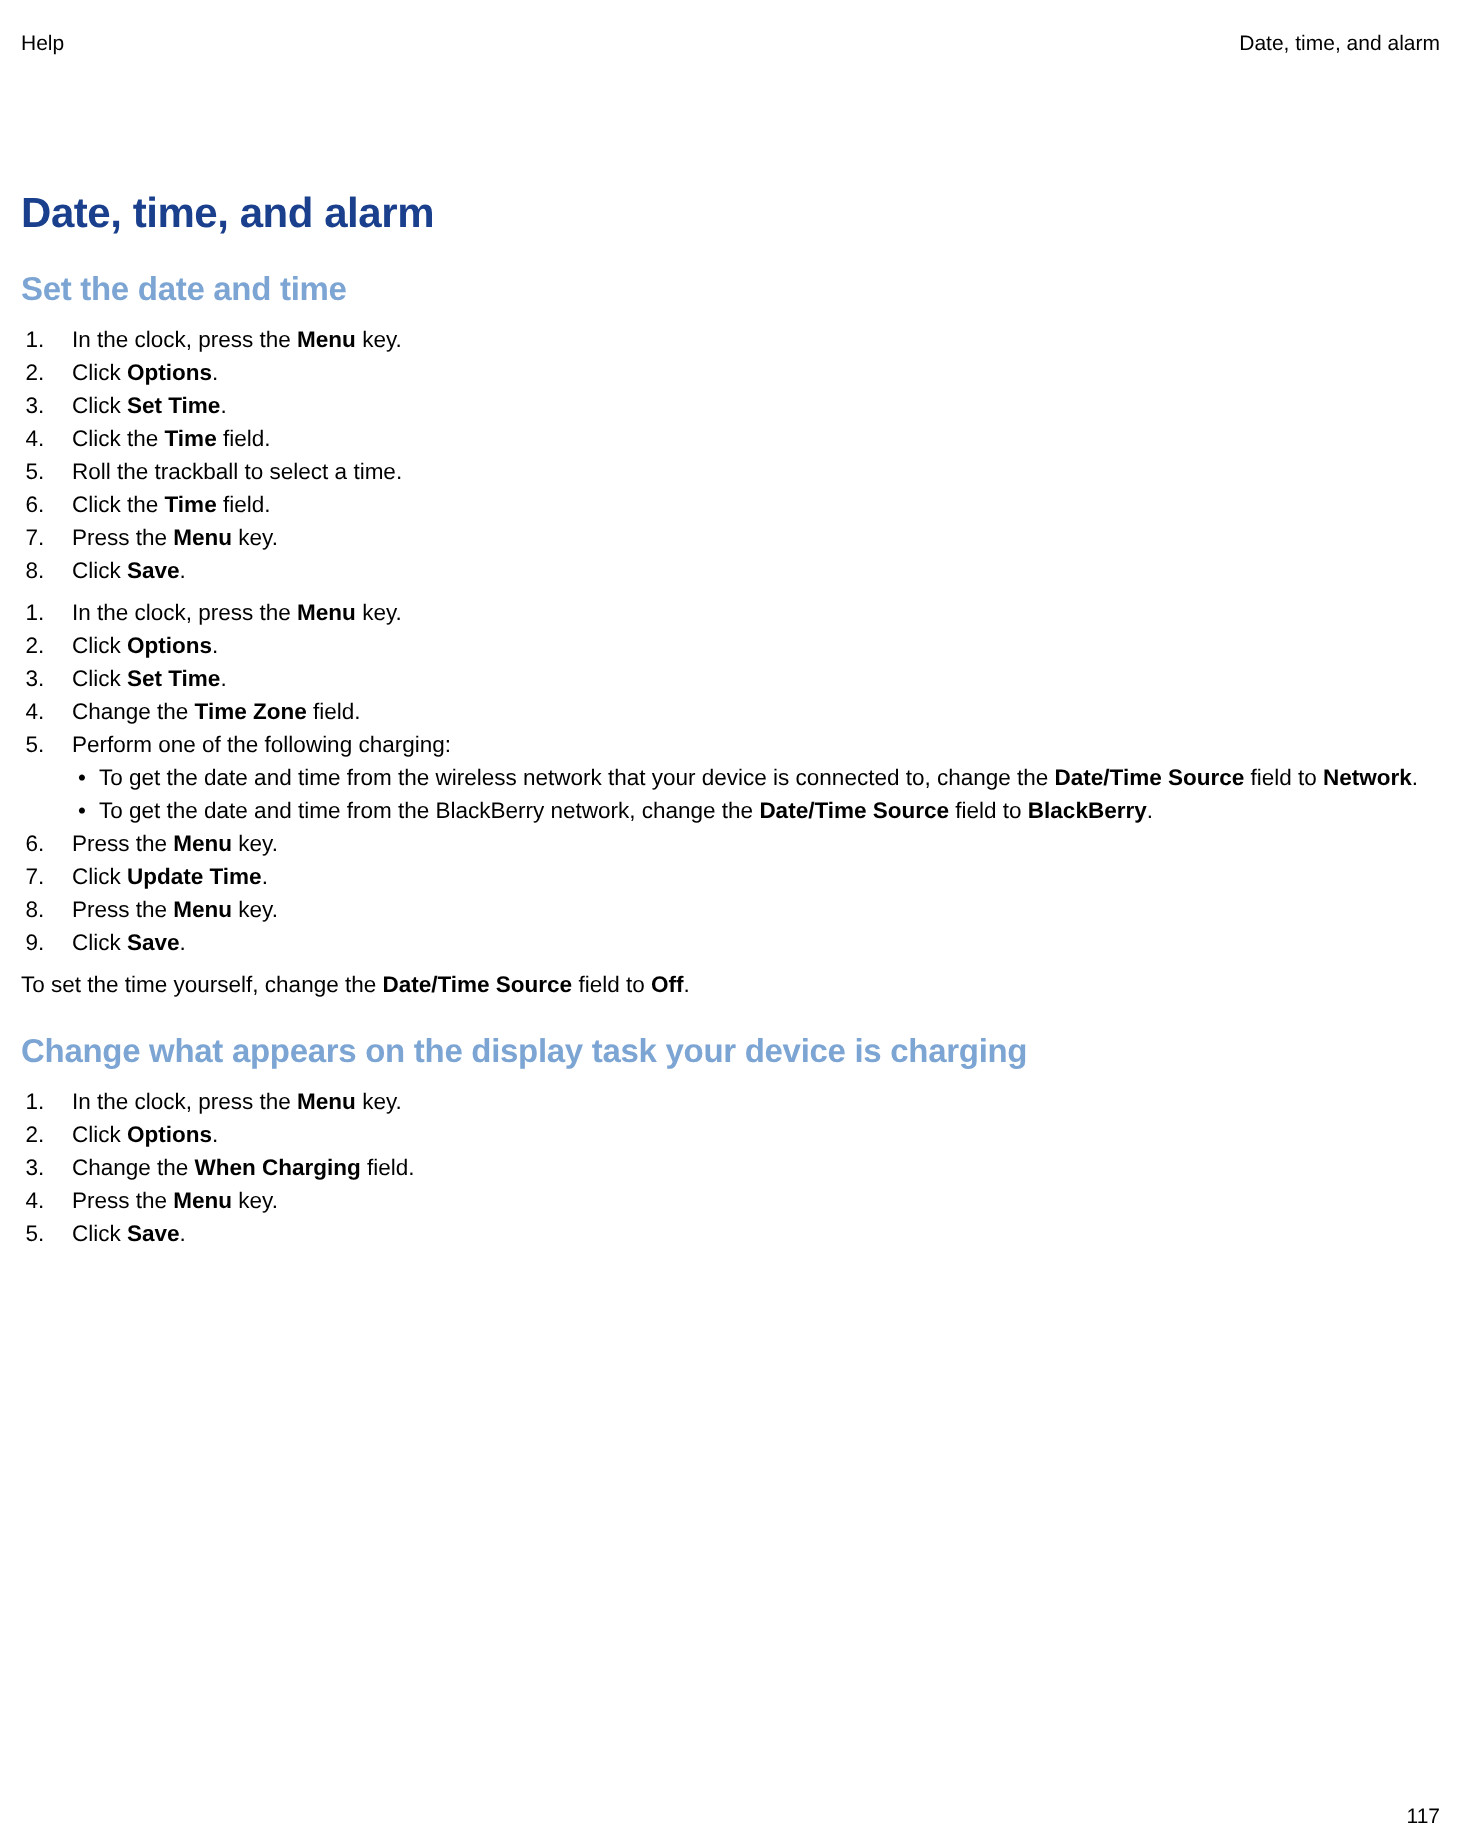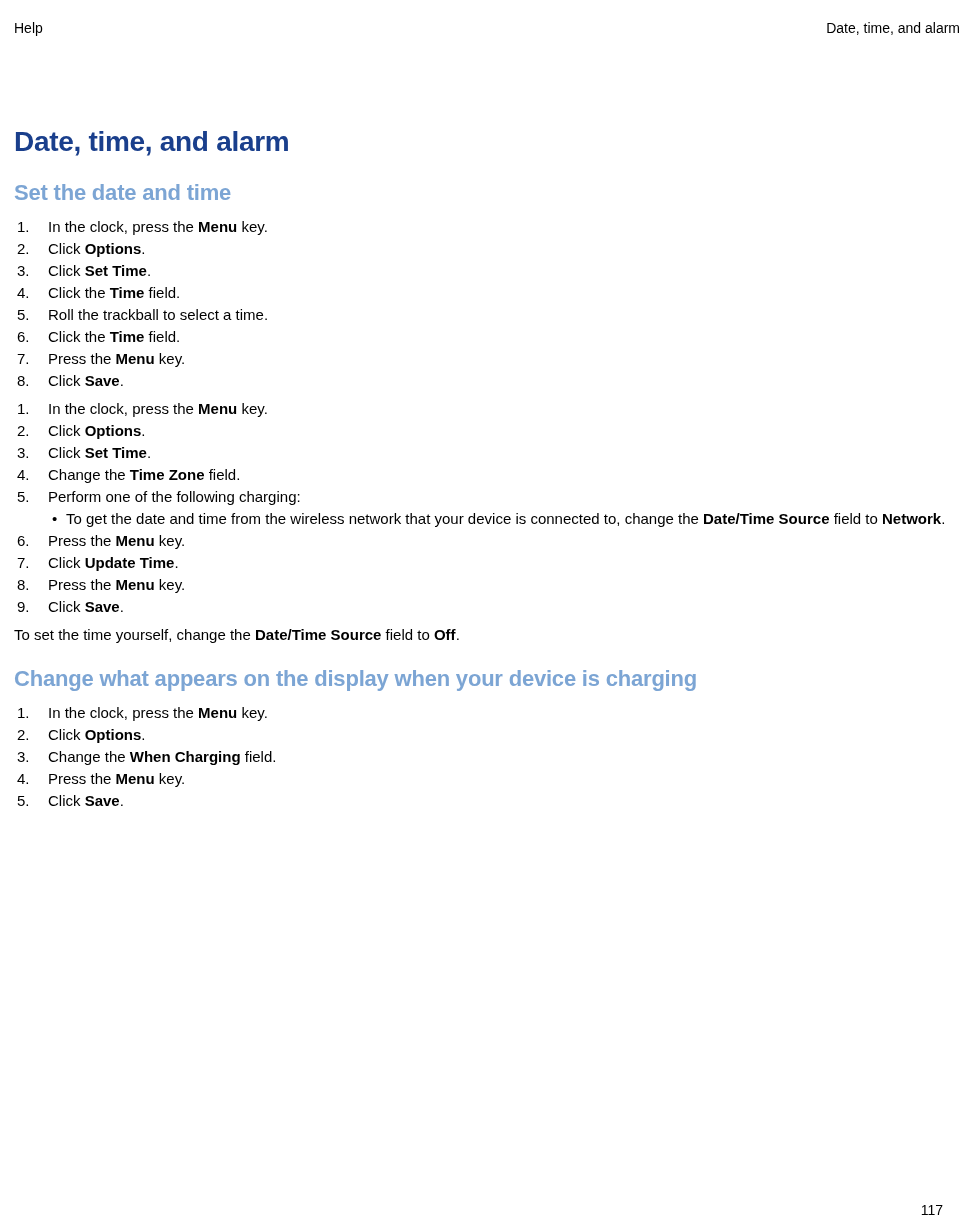--- a/index.html
+++ b/index.html
@@ -80,21 +80,21 @@
       line-height: 22px;
     }
     ul > li::before {
       content: "•";
       position: absolute;
       left: 4px;
     }
     .page-number {
       position: absolute;
       bottom: 10px;
-      right: 31px;
+      right: 14px;
       font-size: 14px;
     }
     b { font-weight: bold; }
   </style>
 </head>
 <body>
 
 <div class="header">
   <span>Help</span>
   <span>Date, time, and alarm</span>
@@ -118,30 +118,31 @@
 
   <ol>
     <li><span>In the clock, press the </span><b>Menu</b><span> key.</span></li>
     <li><span>Click </span><b>Options</b><span>.</span></li>
     <li><span>Click </span><b>Set Time</b><span>.</span></li>
     <li><span>Change the </span><b>Time Zone</b><span> field.</span></li>
     <li>
       <span>Perform one of the following charging:</span>
       <ul>
         <li><span>To get the date and time from the wireless network that your device is connected to, change the </span><b>Date/Time Source</b><span> field to </span><b>Network</b><span>.</span></li>
+        <li><span>To get the date and time from the BlackBerry network, change the </span><b>Date/Time Source</b><span> field to </span><b>BlackBerry</b><span>.</span></li>
       </ul>
     </li>
     <li><span>Press the </span><b>Menu</b><span> key.</span></li>
     <li><span>Click </span><b>Update Time</b><span>.</span></li>
     <li><span>Press the </span><b>Menu</b><span> key.</span></li>
     <li><span>Click </span><b>Save</b><span>.</span></li>
   </ol>
   <p><span>To set the time yourself, change the </span><b>Date/Time Source</b><span> field to </span><b>Off</b><span>.</span></p>
 
-  <h2>Change what appears on the display when your device is charging</h2>
+  <h2>Change what appears on the display task your device is charging</h2>
   <ol>
     <li><span>In the clock, press the </span><b>Menu</b><span> key.</span></li>
     <li><span>Click </span><b>Options</b><span>.</span></li>
     <li><span>Change the </span><b>When Charging</b><span> field.</span></li>
     <li><span>Press the </span><b>Menu</b><span> key.</span></li>
     <li><span>Click </span><b>Save</b><span>.</span></li>
   </ol>
 
 </div>
 

